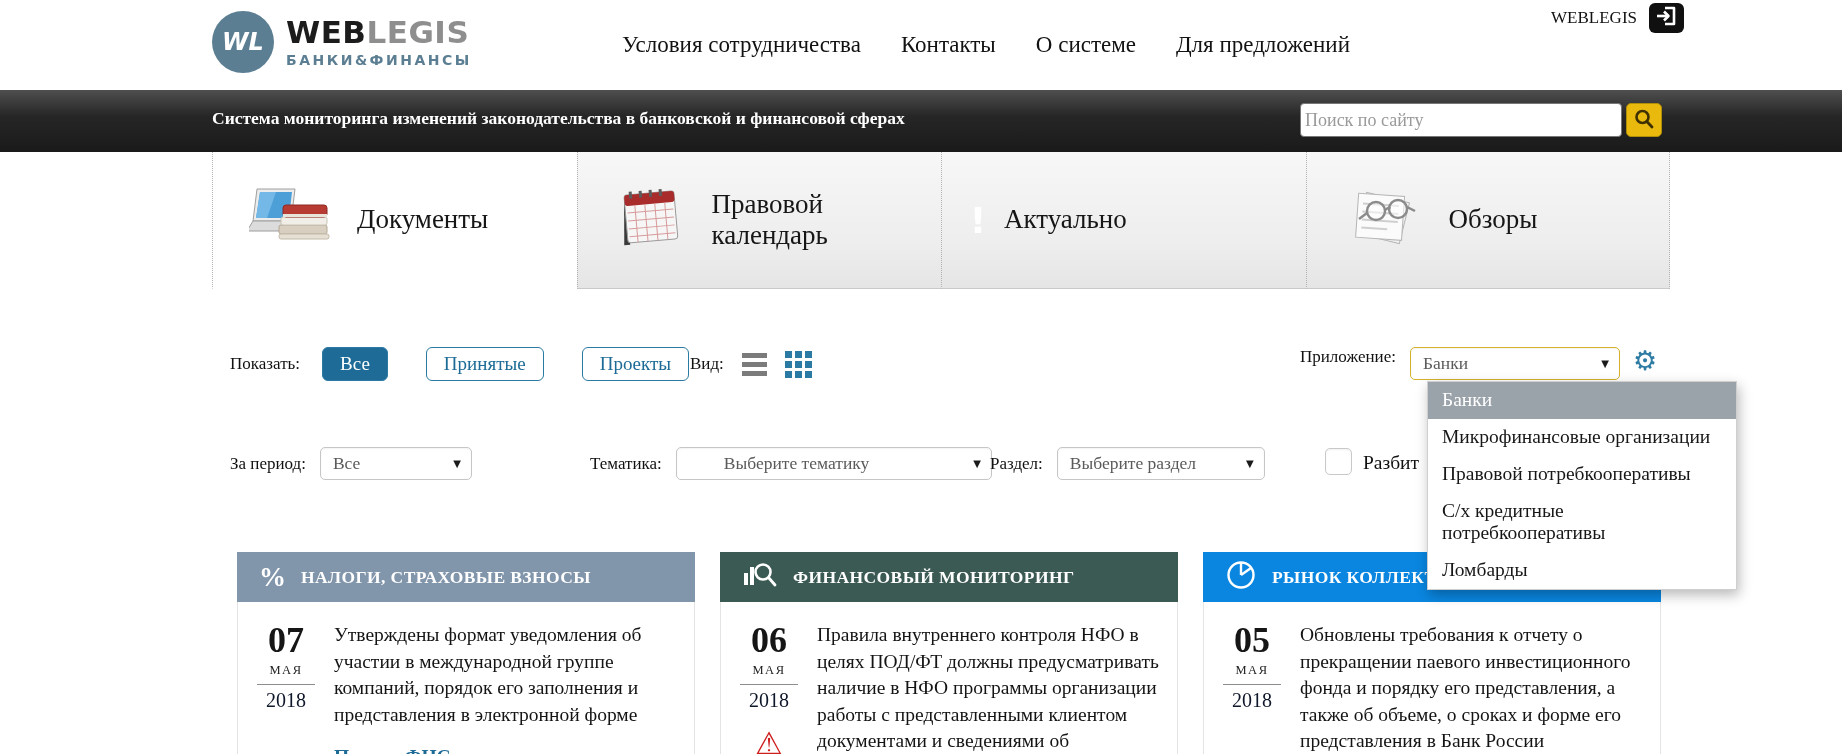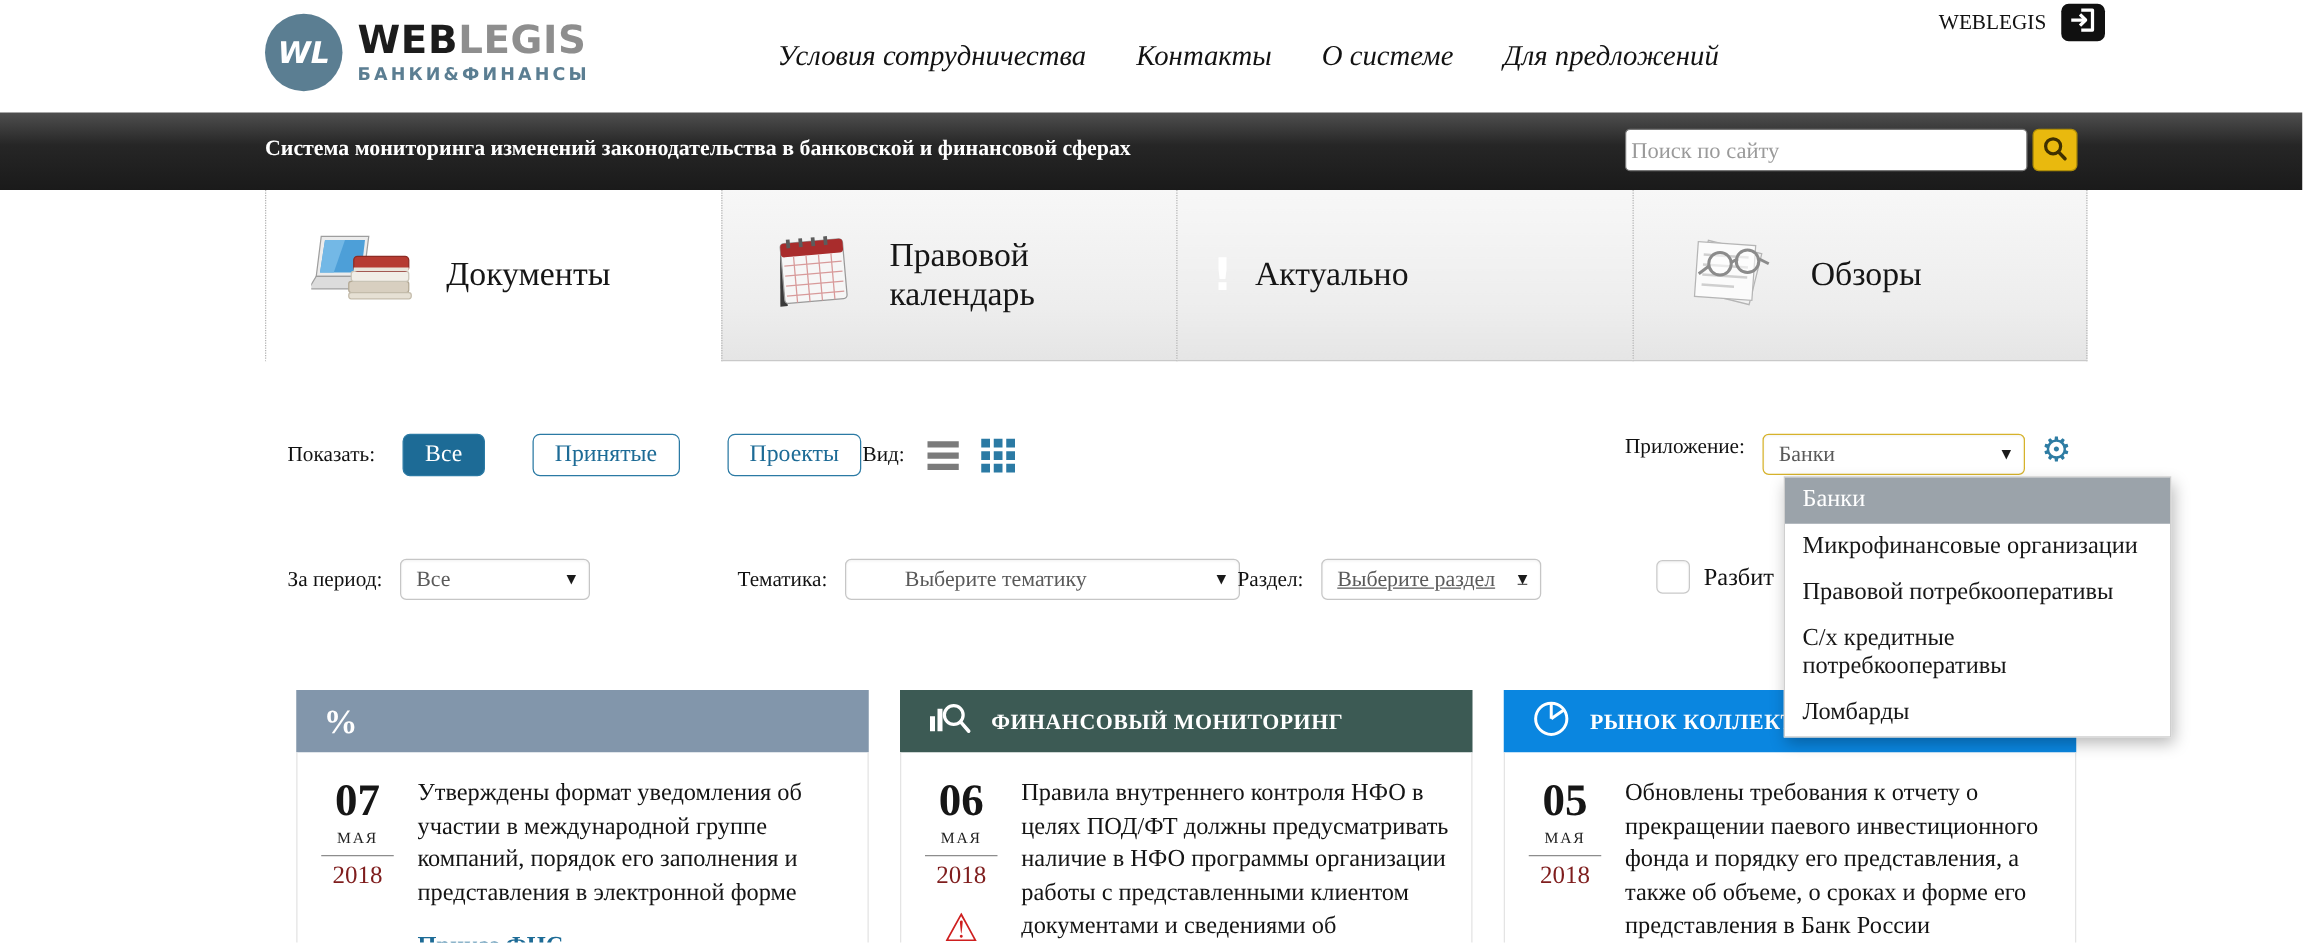--- a/index.html
+++ b/index.html
@@ -12,21 +12,21 @@
   .logo{position:absolute;left:212px;top:11px;display:flex;align-items:center;gap:12px;cursor:pointer;}
   .logo-mark{
     width:62px;height:62px;border-radius:50%;background:#5b7e92;color:#fff;
     display:flex;align-items:center;justify-content:center;
     font-family:"DejaVu Sans",sans-serif;font-weight:bold;font-style:italic;font-size:24px;
   }
   .logo-line1{font-family:"DejaVu Sans",sans-serif;font-weight:bold;font-size:31px;letter-spacing:.5px;line-height:1;}
   .logo-web{color:#1c1c1c;} .logo-legis{color:#8e8e8e;}
   .logo-line2{font-family:"DejaVu Sans",sans-serif;font-weight:bold;font-size:14px;letter-spacing:2.5px;color:#5b7e92;margin-top:4px;}
   .nav{position:absolute;left:622px;top:0;height:90px;display:flex;align-items:center;gap:40px;}
-  .nav-item{font-size:23px;color:#121212;cursor:pointer;white-space:nowrap;font-style:italic;}
+  .nav-item{font-size:23px;color:#121212;cursor:pointer;white-space:nowrap;}
   .account{position:absolute;right:158px;top:3px;display:flex;align-items:center;gap:12px;}
   .account-label{font-size:17px;color:#111;}
   .login-btn{width:35px;height:30px;background:#101010;border-radius:6px;display:flex;align-items:center;justify-content:center;cursor:pointer;}
   
   .darkbar{
     position:absolute;left:0;top:90px;width:1842px;height:62px;
     background:linear-gradient(180deg,#4f4f4f 0%,#262626 42%,#1a1a1a 100%);
   }
   .tagline{position:absolute;left:212px;top:18px;color:#fff;font-weight:bold;font-size:17.5px;}
   .search{position:absolute;left:1300px;top:13px;display:flex;align-items:center;}
@@ -89,21 +89,21 @@
   .app-dropdown{
     position:absolute;left:1427px;top:381px;width:308px;z-index:60;background:#fff;
     border:1px solid #cfcfcf;box-shadow:2px 5px 12px rgba(0,0,0,.28);
   }
   .app-item{padding:7px 14px 8px;font-size:19.5px;color:#171717;cursor:pointer;}
   .app-item.selected{background:#9ba3aa;color:#fff;}
   
   .period-group,.theme-group,.section-group{position:absolute;top:447px;display:flex;align-items:center;height:33px;}
   .period-group{left:230px;} .theme-group{left:590px;} .section-group{left:990px;}
   .period-group .f-label,.theme-group .f-label,.section-group .f-label{margin-right:14px;}
-  .sel-period{width:152px;} .sel-theme{width:316px;padding-left:47px;} .sel-section{width:176px;text-decoration:underline;}
+  .sel-period{width:152px;} .sel-theme{width:316px;padding-left:47px;} .sel-section{width:208px;}
   .split-check{
     position:absolute;left:1325px;top:448px;width:27px;height:27px;box-sizing:border-box;
     border:1px solid #c9c9c9;border-radius:5px;background:#fff;cursor:pointer;
     box-shadow:inset 0 1px 2px rgba(0,0,0,.06);
   }
   .split-label{position:absolute;left:1363px;top:452px;font-size:19.5px;color:#111;}
   
   .card{position:absolute;top:552px;width:458px;}
   .card-1{left:237px;} .card-2{left:720px;} .card-3{left:1203px;}
   .card-header{height:50px;display:flex;align-items:center;gap:15px;padding-left:22px;color:#fff;}
@@ -112,21 +112,21 @@
   .card-3 .card-header{background:#0a86e0;}
   .card-title{font-size:17.5px;letter-spacing:.4px;font-weight:600;}
   .pct-glyph{font-size:27px;font-weight:bold;line-height:1;}
   .card-body{
     background:#fff;border:1px solid #e4e4e4;border-top:none;box-sizing:border-box;
     display:flex;padding:20px 0 18px;min-height:200px;
   }
   .date-col{width:96px;flex:none;text-align:center;}
   .day{font-size:36px;font-weight:bold;color:#161616;line-height:1;}
   .month{font-size:12.5px;letter-spacing:1.5px;color:#222;width:58px;margin:5px auto 0;padding-bottom:6px;border-bottom:1px solid #8d8d8d;}
-  .year{font-size:20px;color:#7f1d1d;margin-top:4px;}
+  .year{font-size:20px;color:#0f172a;margin-top:4px;}
   .warn{margin-top:16px;}
   .warn-icon{font-family:"DejaVu Sans",sans-serif;font-size:31px;color:#ce1f1f;line-height:1;}
   .text-col{flex:1;padding-right:18px;}
   .card-text{font-size:19.5px;line-height:1.36;color:#141414;}
   .card-link{display:inline-block;margin-top:18px;font-size:19.5px;font-weight:bold;color:#1d6b96;cursor:pointer;}
 </style>
 </head>
 <body>
 
 <div class="topbar">
@@ -313,20 +313,21 @@
     <span>Выберите раздел</span>
     <span class="caret">▼</span>
   </div>
 </div>
 <div class="split-check"></div>
 <span class="split-label">Разбит</span>
 
 <div class="card card-1">
   <div class="card-header">
     <span class="pct-glyph">%</span>
+    <span class="card-title">НАЛОГИ, СТРАХОВЫЕ ВЗНОСЫ</span>
   </div>
   <div class="card-body">
     <div class="date-col">
       <div class="day">07</div>
       <div class="month">МАЯ</div>
       <div class="year">2018</div>
     </div>
     <div class="text-col">
       <div class="card-text">Утверждены формат уведомления об участии в международной группе компаний, порядок его заполнения и представления в электронной форме</div>
       <span class="card-link">Приказ ФНС</span>

